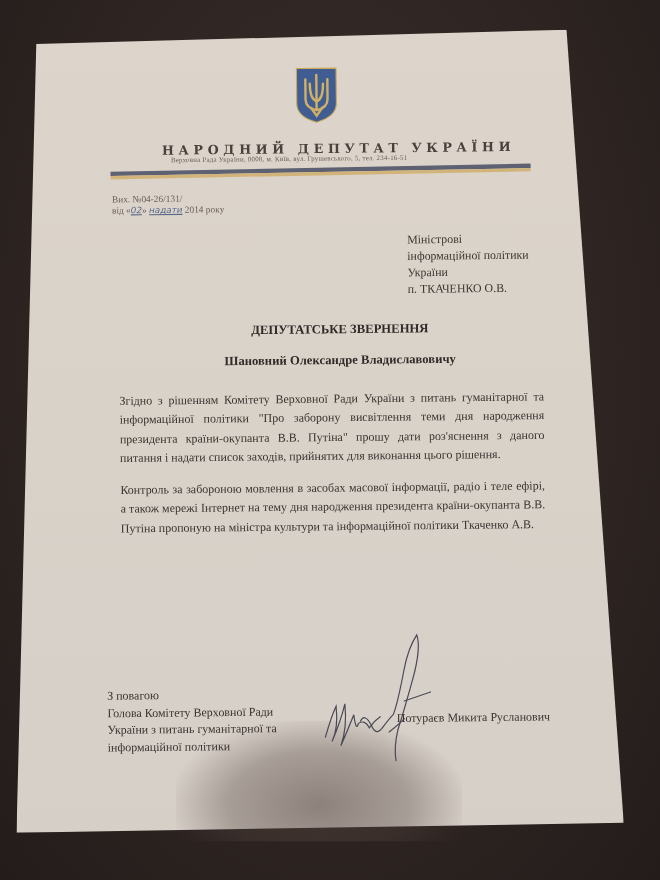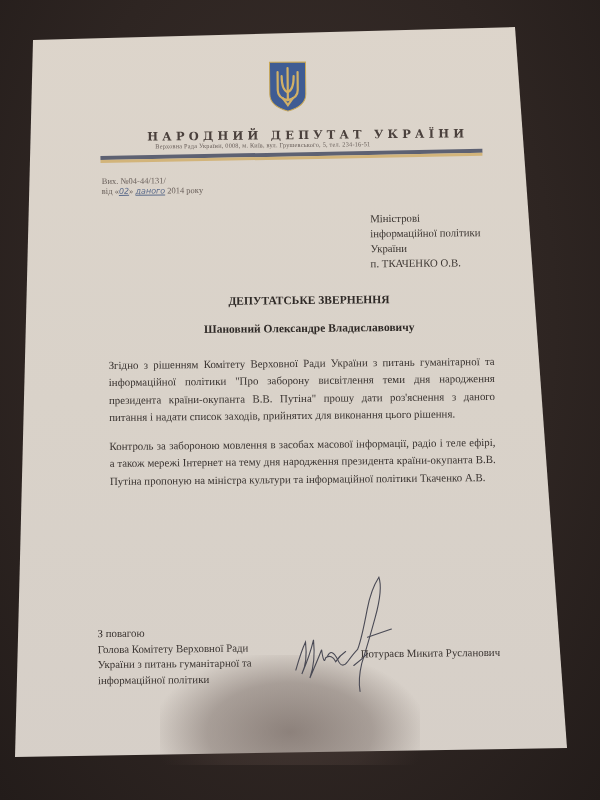--- a/index.html
+++ b/index.html
@@ -87,23 +87,23 @@
       <path d="M14 16 Q14 30 20 32 Q26 30 26 16"></path>
       <path d="M15 38 L20 45 L25 38"></path>
     </g>
   </svg>
 
   <div class="title">НАРОДНИЙ ДЕПУТАТ УКРАЇНИ</div>
   <div class="address">Верховна Рада України, 0008, м. Київ, вул. Грушевського, 5, тел. 234-16-51</div>
   <div class="stripe-blue"></div>
   <div class="stripe-yellow"></div>
 
-  <div class="outnum">Вих. №04-44/131/</div>
+  <div class="outnum">Вих. №04-26/131/</div>
   <div class="datewrap">
-    <span>від «</span><span class="hand">02</span><span>» </span><span class="hand">даного</span><span> 2014 року</span>
+    <span>від «</span><span class="hand">02</span><span>» </span><span class="hand">надати</span><span> 2014 року</span>
   </div>
 
   <div class="recipient">
     <div>Міністрові</div>
     <div>інформаційної політики</div>
     <div>України</div>
     <div>п. ТКАЧЕНКО О.В.</div>
   </div>
 
   <div class="heading">ДЕПУТАТСЬКЕ ЗВЕРНЕННЯ</div>

